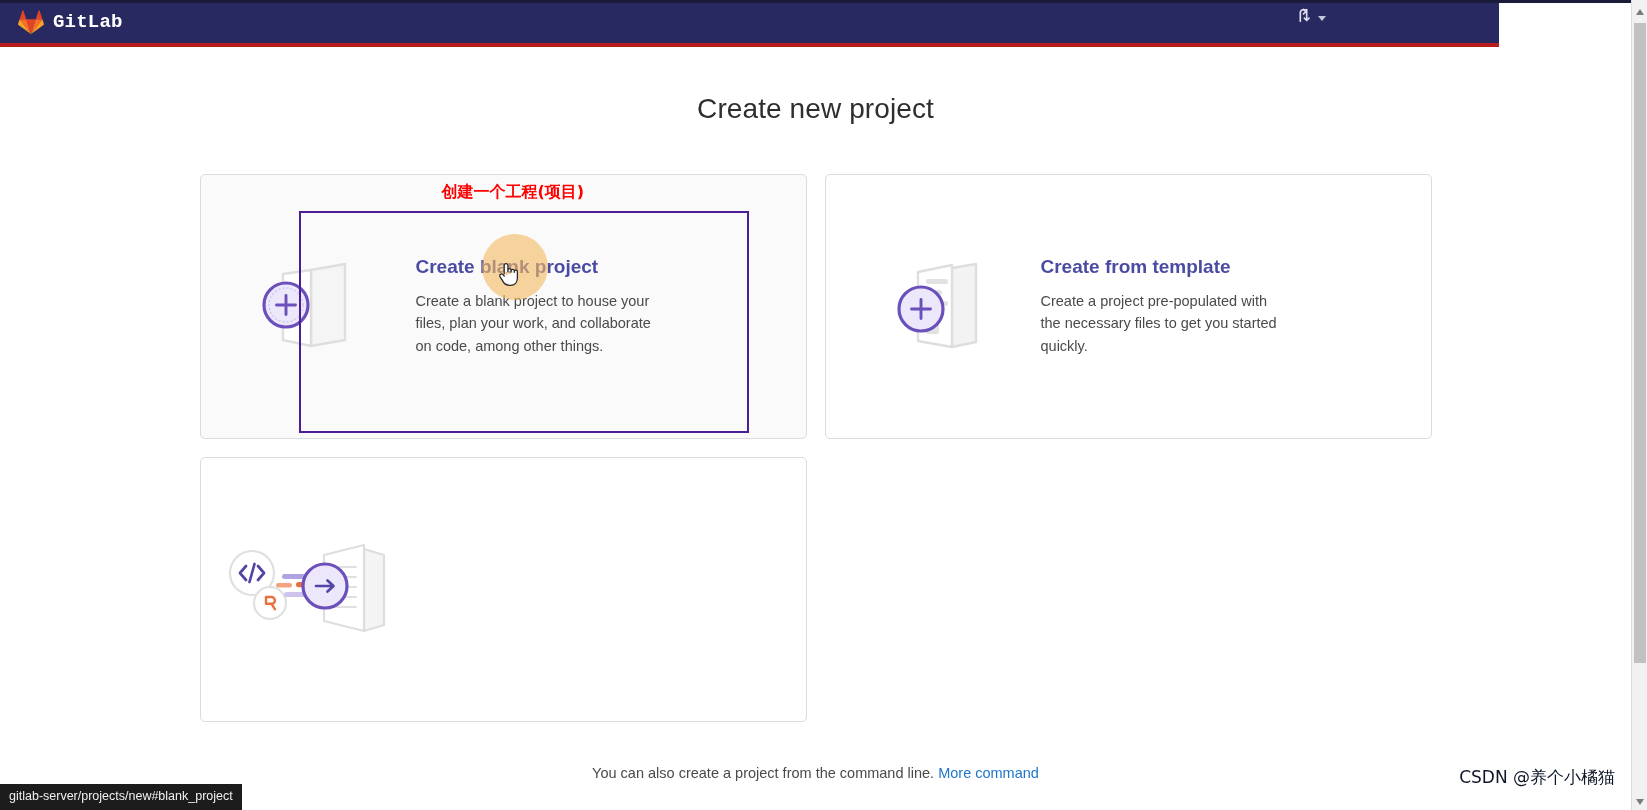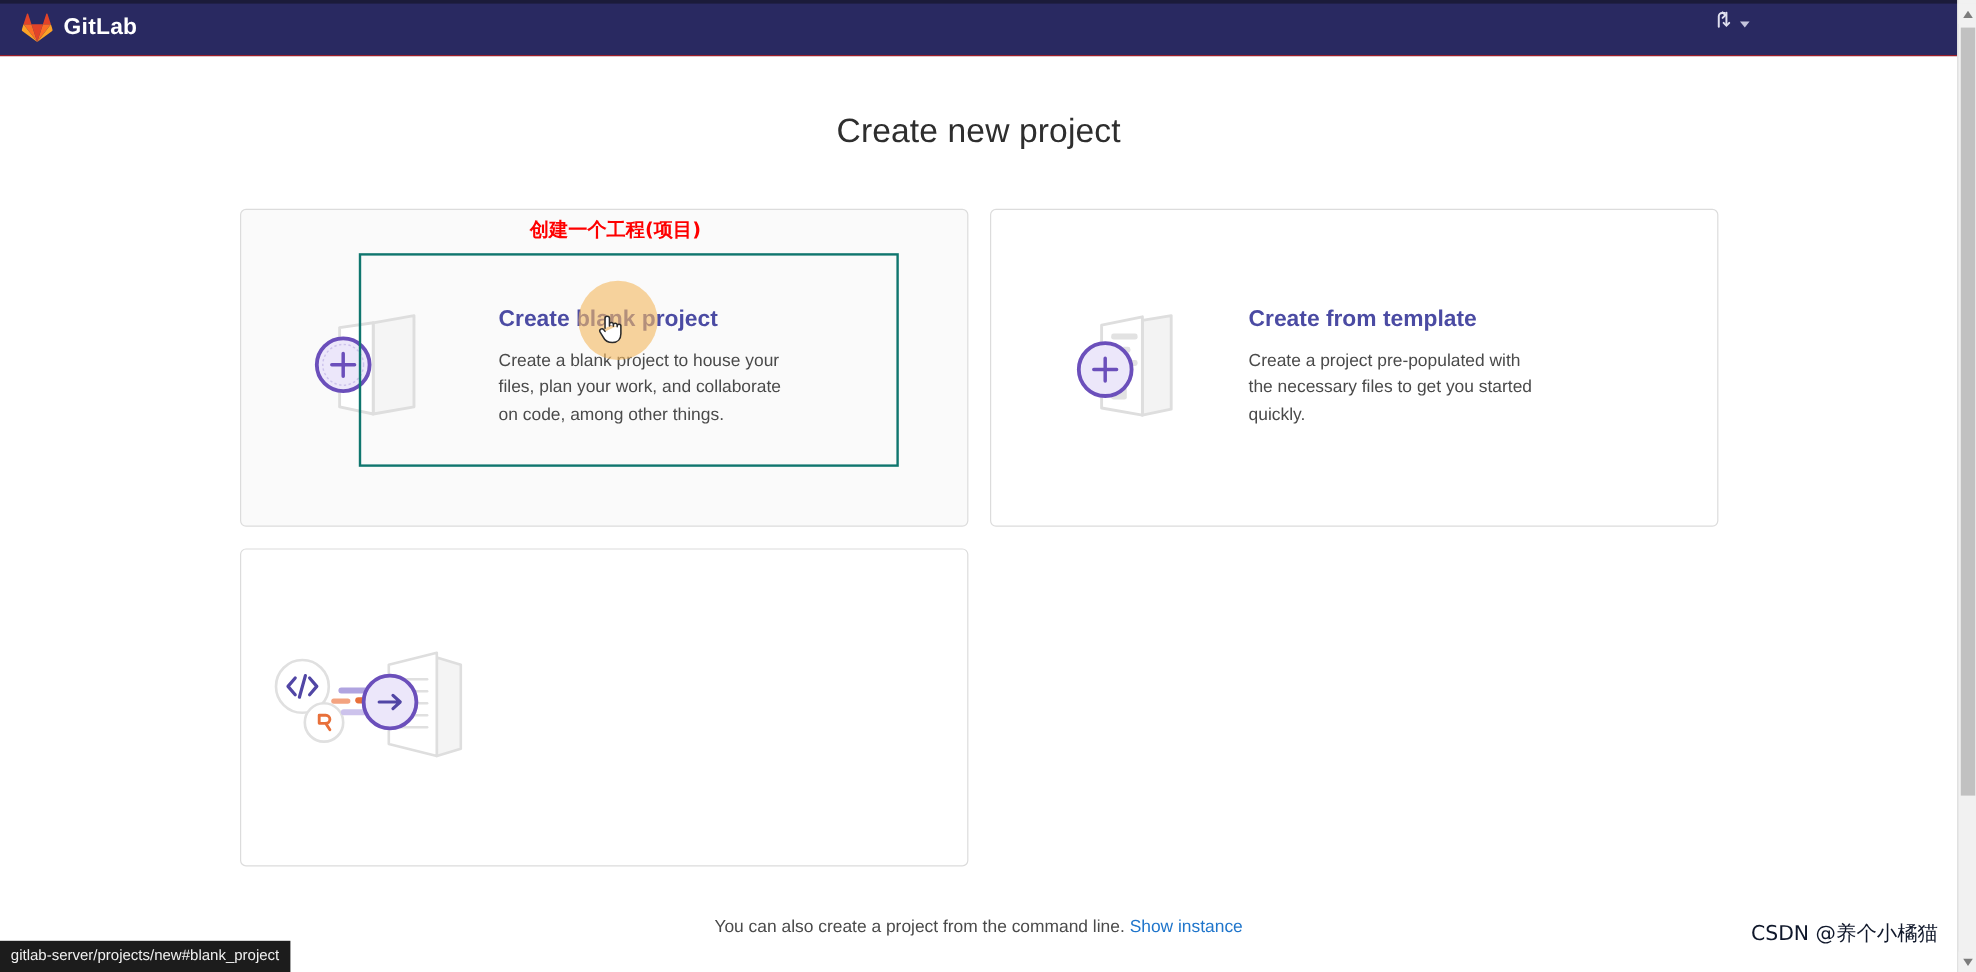--- a/index.html
+++ b/index.html
@@ -17,27 +17,28 @@
     position: relative;
     width: 1647px;
     height: 810px;
     background: #ffffff;
   }
 
   
   .navbar {
     position: absolute;
     top: 0; left: 0;
-    width: 1631px;
+    width: 1499px;
     height: 47px;
     background: #292961;
     display: flex;
     align-items: center;
     padding: 0 16px 0 18px;
-    border-bottom: 1px solid #b91c1c;
+    border-bottom: 4px solid #b91c1c;
+    font-family: Liberation Mono, monospace;
   }
   .nav-top-strip {
     position: absolute;
     top: 0; left: 0;
     width: 1647px;
     height: 3px;
     background: #1b1b3a;
     z-index: 5;
   }
 
@@ -215,22 +216,22 @@
     color: #4a4a4a;
     max-width: 248px;
   }
 
   
   .anno-box {
     position: absolute;
     left: 98px;
     top: 36px;
     width: 450px;
-    height: 178px;
-    border: 2px solid #0f766e;
+    height: 222px;
+    border: 2px solid #4c1d95;
     pointer-events: none;
     z-index: 4;
   }
   .anno-label {
     position: absolute;
     left: 141px;
     top: -31px;
     color: #fe0000;
     font-size: 16px;
     font-weight: 700;
@@ -539,21 +540,21 @@
               </span>
             </div>
           </div>
         </div>
 
         <div style="width:607px"></div>
       </div>
 
       <div class="footer-note">
         <span>You can also create a project from the command line.</span>
-        <a href="#">Show instance</a>
+        <a href="#">More command</a>
       </div>
 
     </div>
   </div>
 
   <div class="status-bar">gitlab-server/projects/new#blank_project</div>
 
   <div class="watermark">CSDN @养个小橘猫</div>
 
   <div class="scrollbar">

